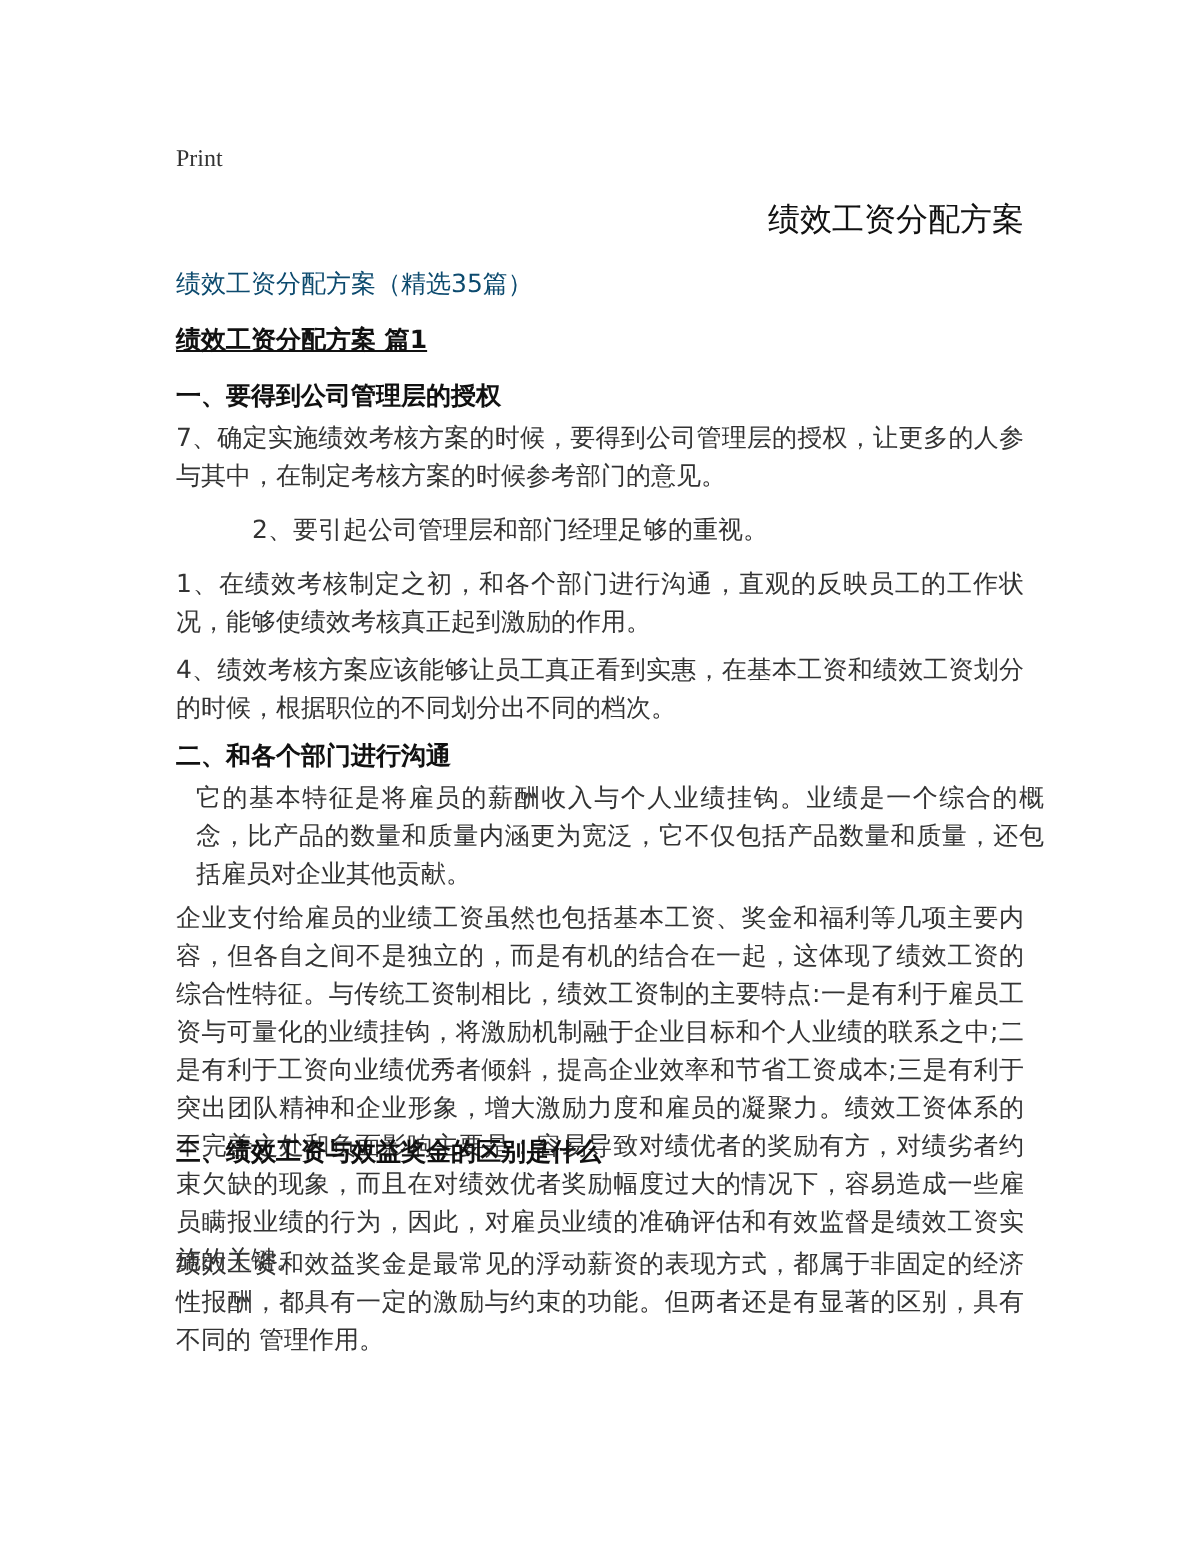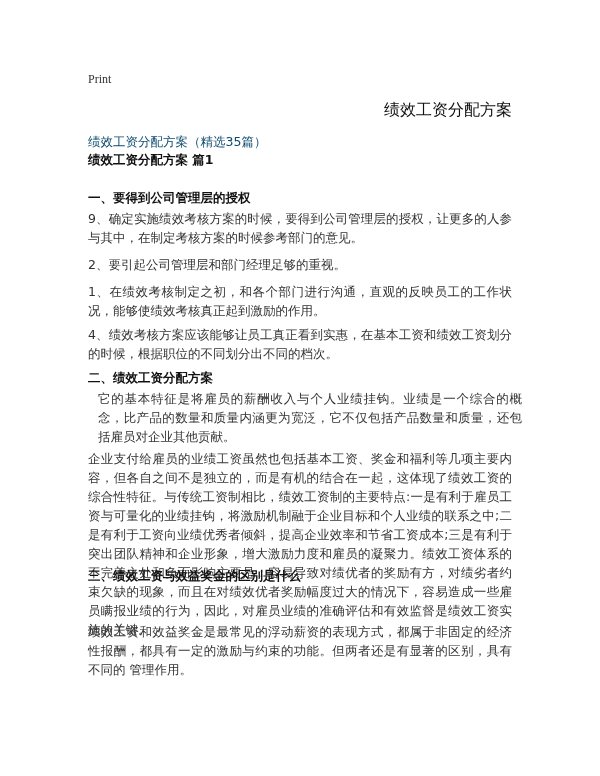--- a/index.html
+++ b/index.html
@@ -12,27 +12,27 @@
   .h { position:absolute; left:0; font-size:12.5px; font-weight:bold; color:#111; }
   .p { position:absolute; left:0; width:424px; font-size:12.5px; line-height:19px; color:#333; text-align:justify; }
 </style>
 </head>
 <body>
 
 <div class="page">
   <div class="print">Print</div>
   <div class="title">绩效工资分配方案</div>
   <div class="subtitle">绩效工资分配方案（精选35篇）</div>
-  <div class="h" style="top:152px;">绩效工资分配方案 篇1</div>
+  <div class="h" style="top:162px;text-decoration:underline;">绩效工资分配方案 篇1</div>
 
   <div class="h" style="top:190px;">一、要得到公司管理层的授权</div>
-  <div class="p" style="top:209px;">9、确定实施绩效考核方案的时候，要得到公司管理层的授权，让更多的人参与其中，在制定考核方案的时候参考部门的意见。</div>
-  <div class="p" style="top:255px;">2、要引起公司管理层和部门经理足够的重视。</div>
+  <div class="p" style="top:209px;">7、确定实施绩效考核方案的时候，要得到公司管理层的授权，让更多的人参与其中，在制定考核方案的时候参考部门的意见。</div>
+  <div class="p" style="top:255px;margin-left:38px;">2、要引起公司管理层和部门经理足够的重视。</div>
   <div class="p" style="top:282px;">1、在绩效考核制定之初，和各个部门进行沟通，直观的反映员工的工作状况，能够使绩效考核真正起到激励的作用。</div>
   <div class="p" style="top:325px;">4、绩效考核方案应该能够让员工真正看到实惠，在基本工资和绩效工资划分的时候，根据职位的不同划分出不同的档次。</div>
 
-  <div class="h" style="top:370px;">二、绩效工资分配方案</div>
+  <div class="h" style="top:370px;">二、和各个部门进行沟通</div>
   <div class="p" style="top:389px;margin-left:10px;">它的基本特征是将雇员的薪酬收入与个人业绩挂钩。业绩是一个综合的概念，比产品的数量和质量内涵更为宽泛，它不仅包括产品数量和质量，还包括雇员对企业其他贡献。</div>
   <div class="p" style="top:449px;">企业支付给雇员的业绩工资虽然也包括基本工资、奖金和福利等几项主要内容，但各自之间不是独立的，而是有机的结合在一起，这体现了绩效工资的综合性特征。与传统工资制相比，绩效工资制的主要特点:一是有利于雇员工资与可量化的业绩挂钩，将激励机制融于企业目标和个人业绩的联系之中;二是有利于工资向业绩优秀者倾斜，提高企业效率和节省工资成本;三是有利于突出团队精神和企业形象，增大激励力度和雇员的凝聚力。绩效工资体系的不完善之处和负面影响主要是：容易导致对绩优者的奖励有方，对绩劣者约束欠缺的现象，而且在对绩效优者奖励幅度过大的情况下，容易造成一些雇员瞒报业绩的行为，因此，对雇员业绩的准确评估和有效监督是绩效工资实施的关键。</div>
 
   <div class="h" style="top:568px;">三、绩效工资与效益奖金的区别是什么</div>
   <div class="p" style="top:622px;">绩效工资和效益奖金是最常见的浮动薪资的表现方式，都属于非固定的经济性报酬，都具有一定的激励与约束的功能。但两者还是有显著的区别，具有不同的 管理作用。</div>
 </div>
 
 </body></html>

